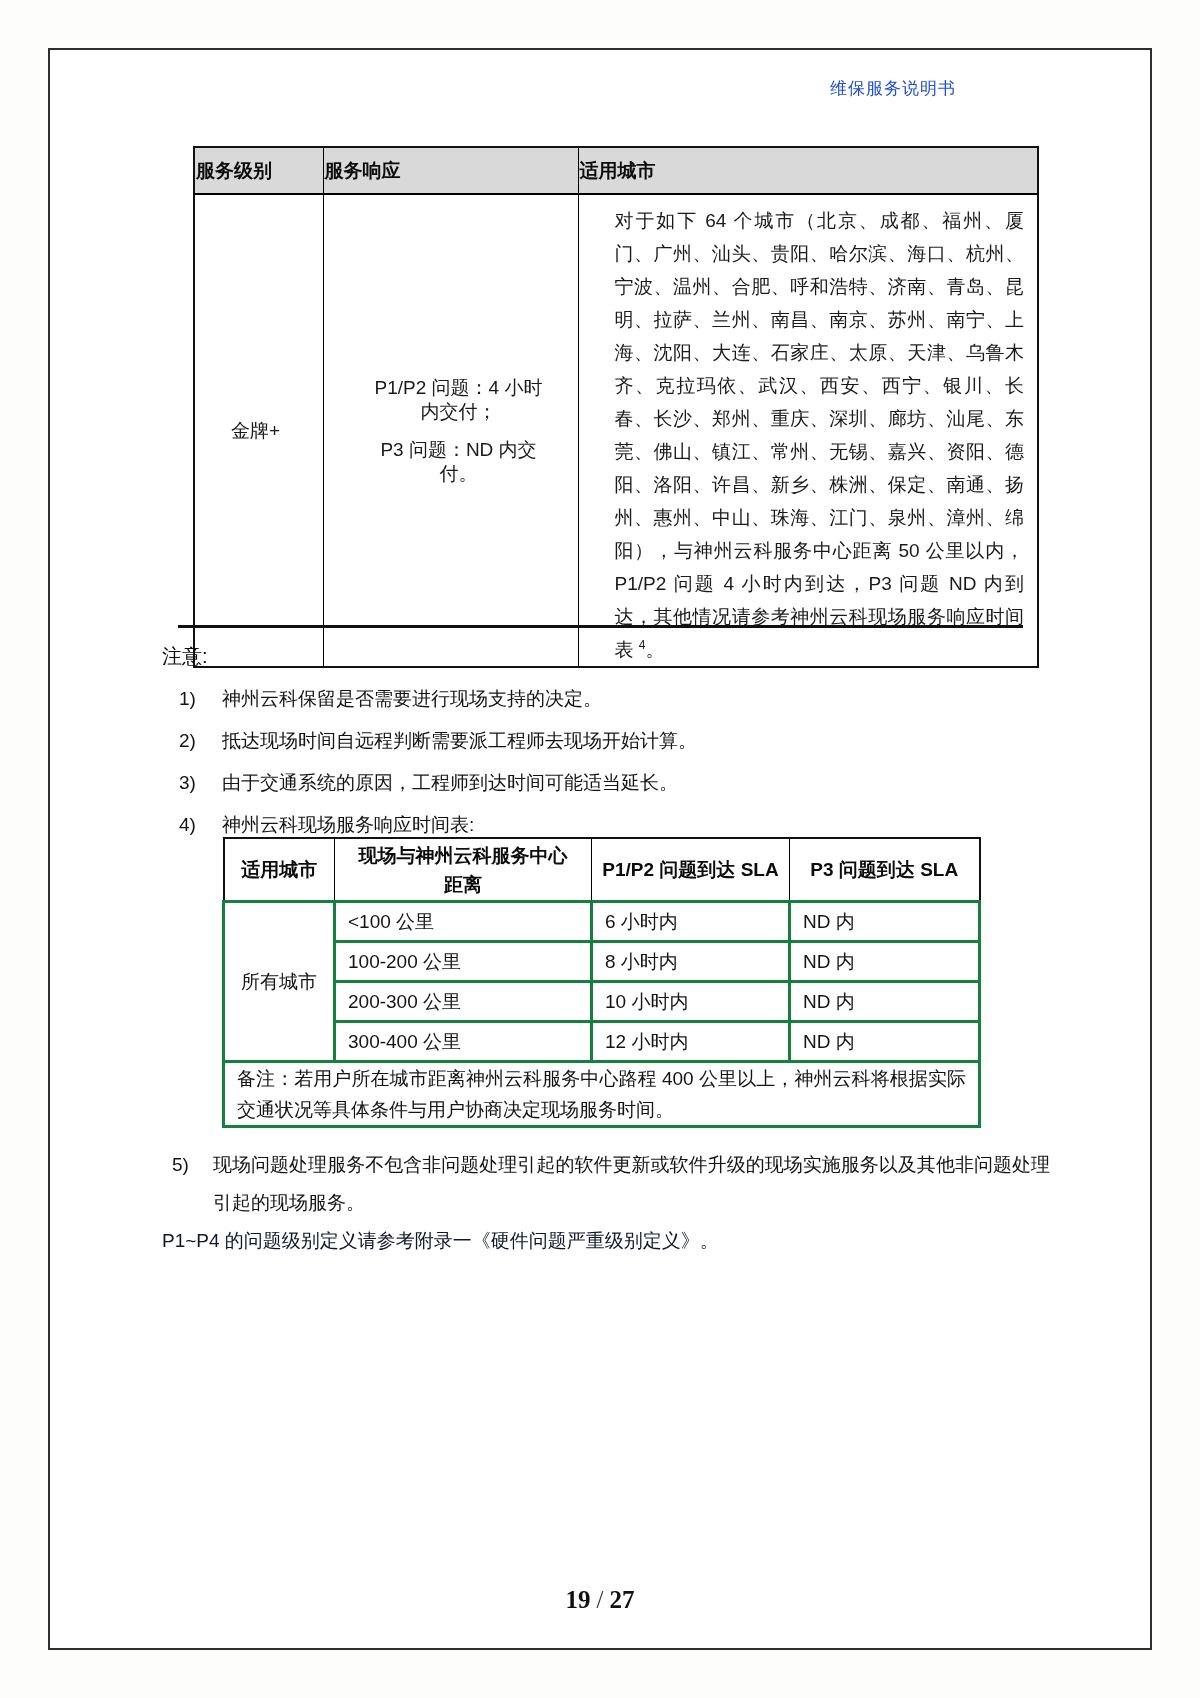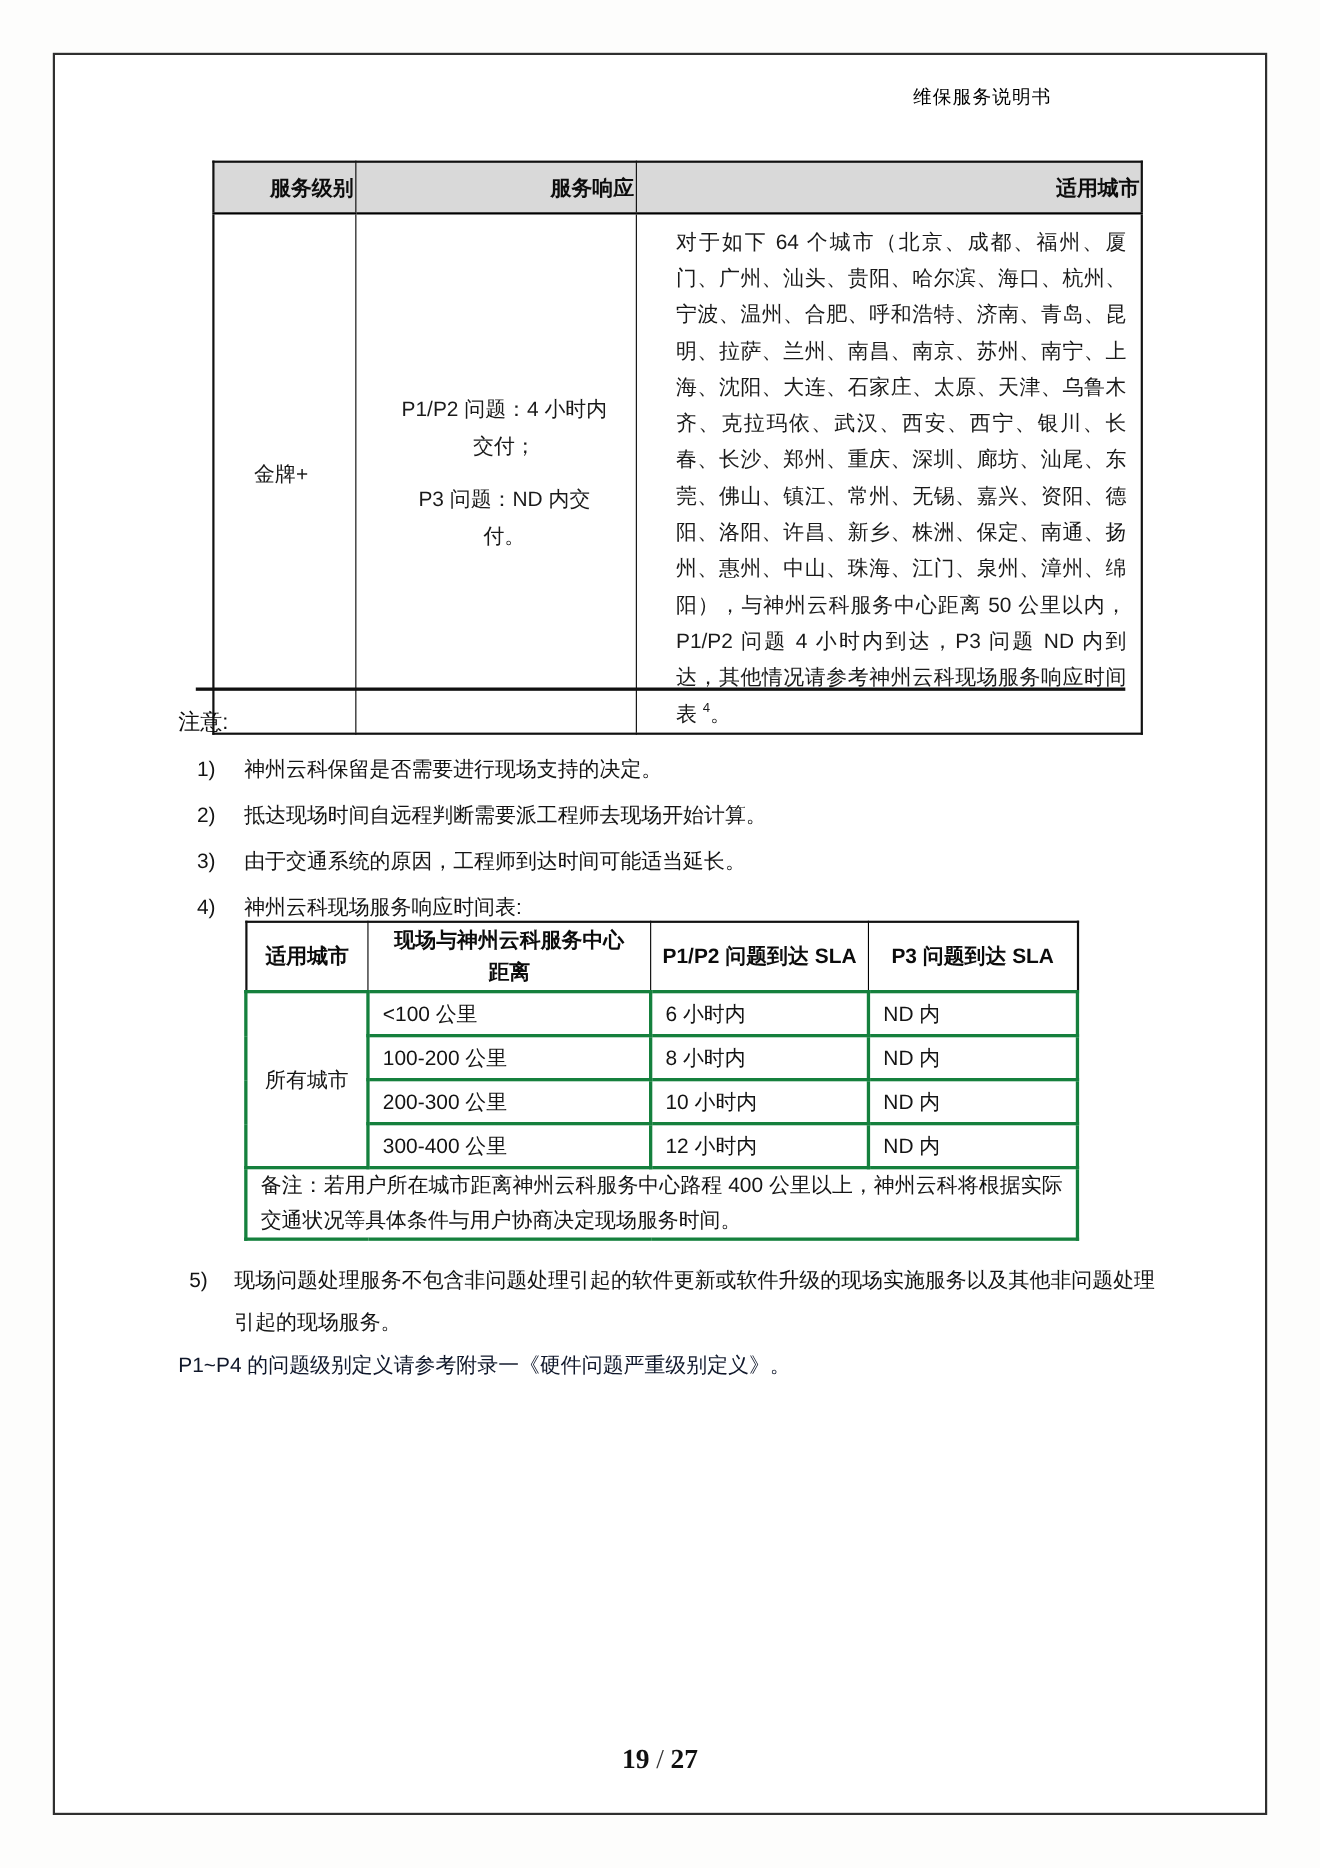--- a/index.html
+++ b/index.html
@@ -8,38 +8,38 @@
     background:#fdfdfc;color:#1a1a1a;
     font-family:"Liberation Sans","DejaVu Sans",sans-serif;
   }
   .frame{
     position:absolute;left:48px;top:48px;width:1104px;height:1602px;
     box-sizing:border-box;border:2px solid #2f2f2f;background:#fff;
   }
   .doc-title{
     position:absolute;top:77px;left:656px;width:300px;text-align:right;
     font-family:"Liberation Serif","DejaVu Serif",serif;
-    font-size:17px;letter-spacing:1px;color:#000000;
+    font-size:17px;letter-spacing:1px;color:#1d4ed8;
   }
   
   table.tbl1{
     position:absolute;left:193px;top:146px;width:844px;
     border-collapse:collapse;table-layout:fixed;
     border:2px solid #111;
   }
   table.tbl1 th{
     background:#d9d9d9;border:1px solid #000;border-bottom:2px solid #000;
-    height:43px;font-size:19px;font-weight:bold;text-align:right;color:#0c0c0c;
+    height:43px;font-size:19px;font-weight:bold;text-align:left;color:#0c0c0c;
   }
   table.tbl1 td{
     border:1px solid #000;vertical-align:middle;font-size:19px;padding-left:36px;
   }
   td.level-cell{text-align:left;height:409px;}
   td.response-cell{text-align:center;padding:0 20px;vertical-align:middle;}
-  td.response-cell p{margin:2px;line-height:34px;}
+  td.response-cell p{margin:12px;line-height:24px;}
   td.response-cell p.p3{margin-top:14px;}
   td.cities-cell{
     vertical-align:top;padding:9px 13px 0 13px;
     line-height:33px;text-align:justify;
   }
   td.cities-cell sup{font-size:12px;line-height:0;}
   
   .divider{position:absolute;left:178px;top:625px;width:845px;height:3px;background:#101010;}
   
   .notes-title{position:absolute;left:162px;top:643px;font-size:20px;font-weight:normal;color:#0c0c0c;}

